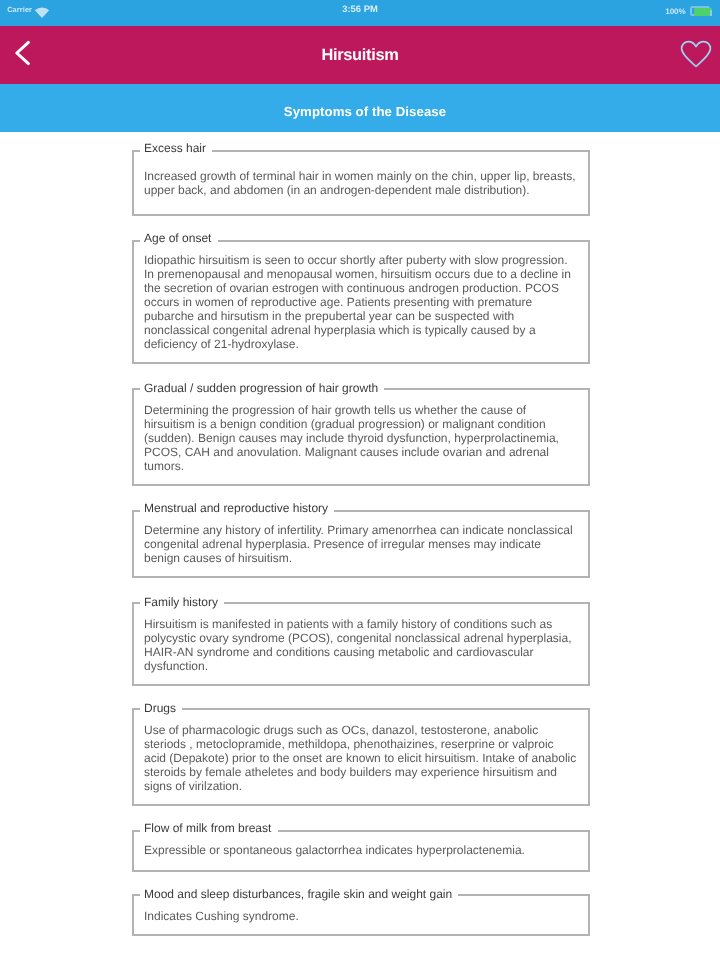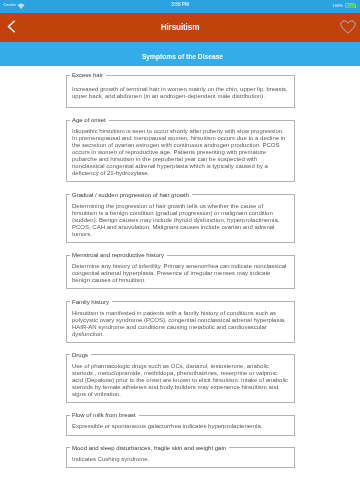--- a/index.html
+++ b/index.html
@@ -15,21 +15,21 @@
              align-items:center;justify-content:center;}
   .sb-time{font-size:4.7px;color:#d9eefb;font-weight:bold;line-height:6px;}
   .sb-right{position:absolute;right:4.6px;top:1.6px;height:8px;display:flex;align-items:center;gap:2.4px;}
   .sb-batt-pct{font-size:4px;color:#cde8f8;font-weight:bold;line-height:5px;}
   .batt{position:relative;width:10.2px;height:5.6px;border:0.5px solid #79c3ea;border-radius:1.1px;
         box-sizing:border-box;}
   .batt-fill{position:absolute;left:0.5px;top:0.5px;width:9px;height:4.1px;background:#4ed16a;border-radius:.5px;}
   .batt-cap{position:absolute;right:-1.5px;top:1.7px;width:1.1px;height:2.2px;background:#8bcdee;border-radius:0 .5px .5px 0;}
 
   
-  .navbar{position:absolute;left:0;top:13px;width:360px;height:29px;background:#c2410c;}
+  .navbar{position:absolute;left:0;top:13px;width:360px;height:29px;background:#be185d;}
   .nav-title{position:absolute;left:0;top:0;width:360px;height:29px;line-height:29px;
              text-align:center;color:#ffffff;font-size:8.2px;font-weight:bold;letter-spacing:-0.15px;}
   .nav-back{position:absolute;left:6.3px;top:6.6px;width:11px;height:13px;}
   .nav-heart{position:absolute;right:4.4px;top:6.6px;width:16px;height:14px;}
 
   
   .tabbar{position:absolute;left:0;top:42px;width:360px;height:24px;background:#34ace9;}
   .tab{position:absolute;left:2.5px;top:0;width:360px;height:24px;line-height:29px;
        text-align:center;color:#ffffff;font-size:6.6px;font-weight:bold;letter-spacing:.04px;}
 

